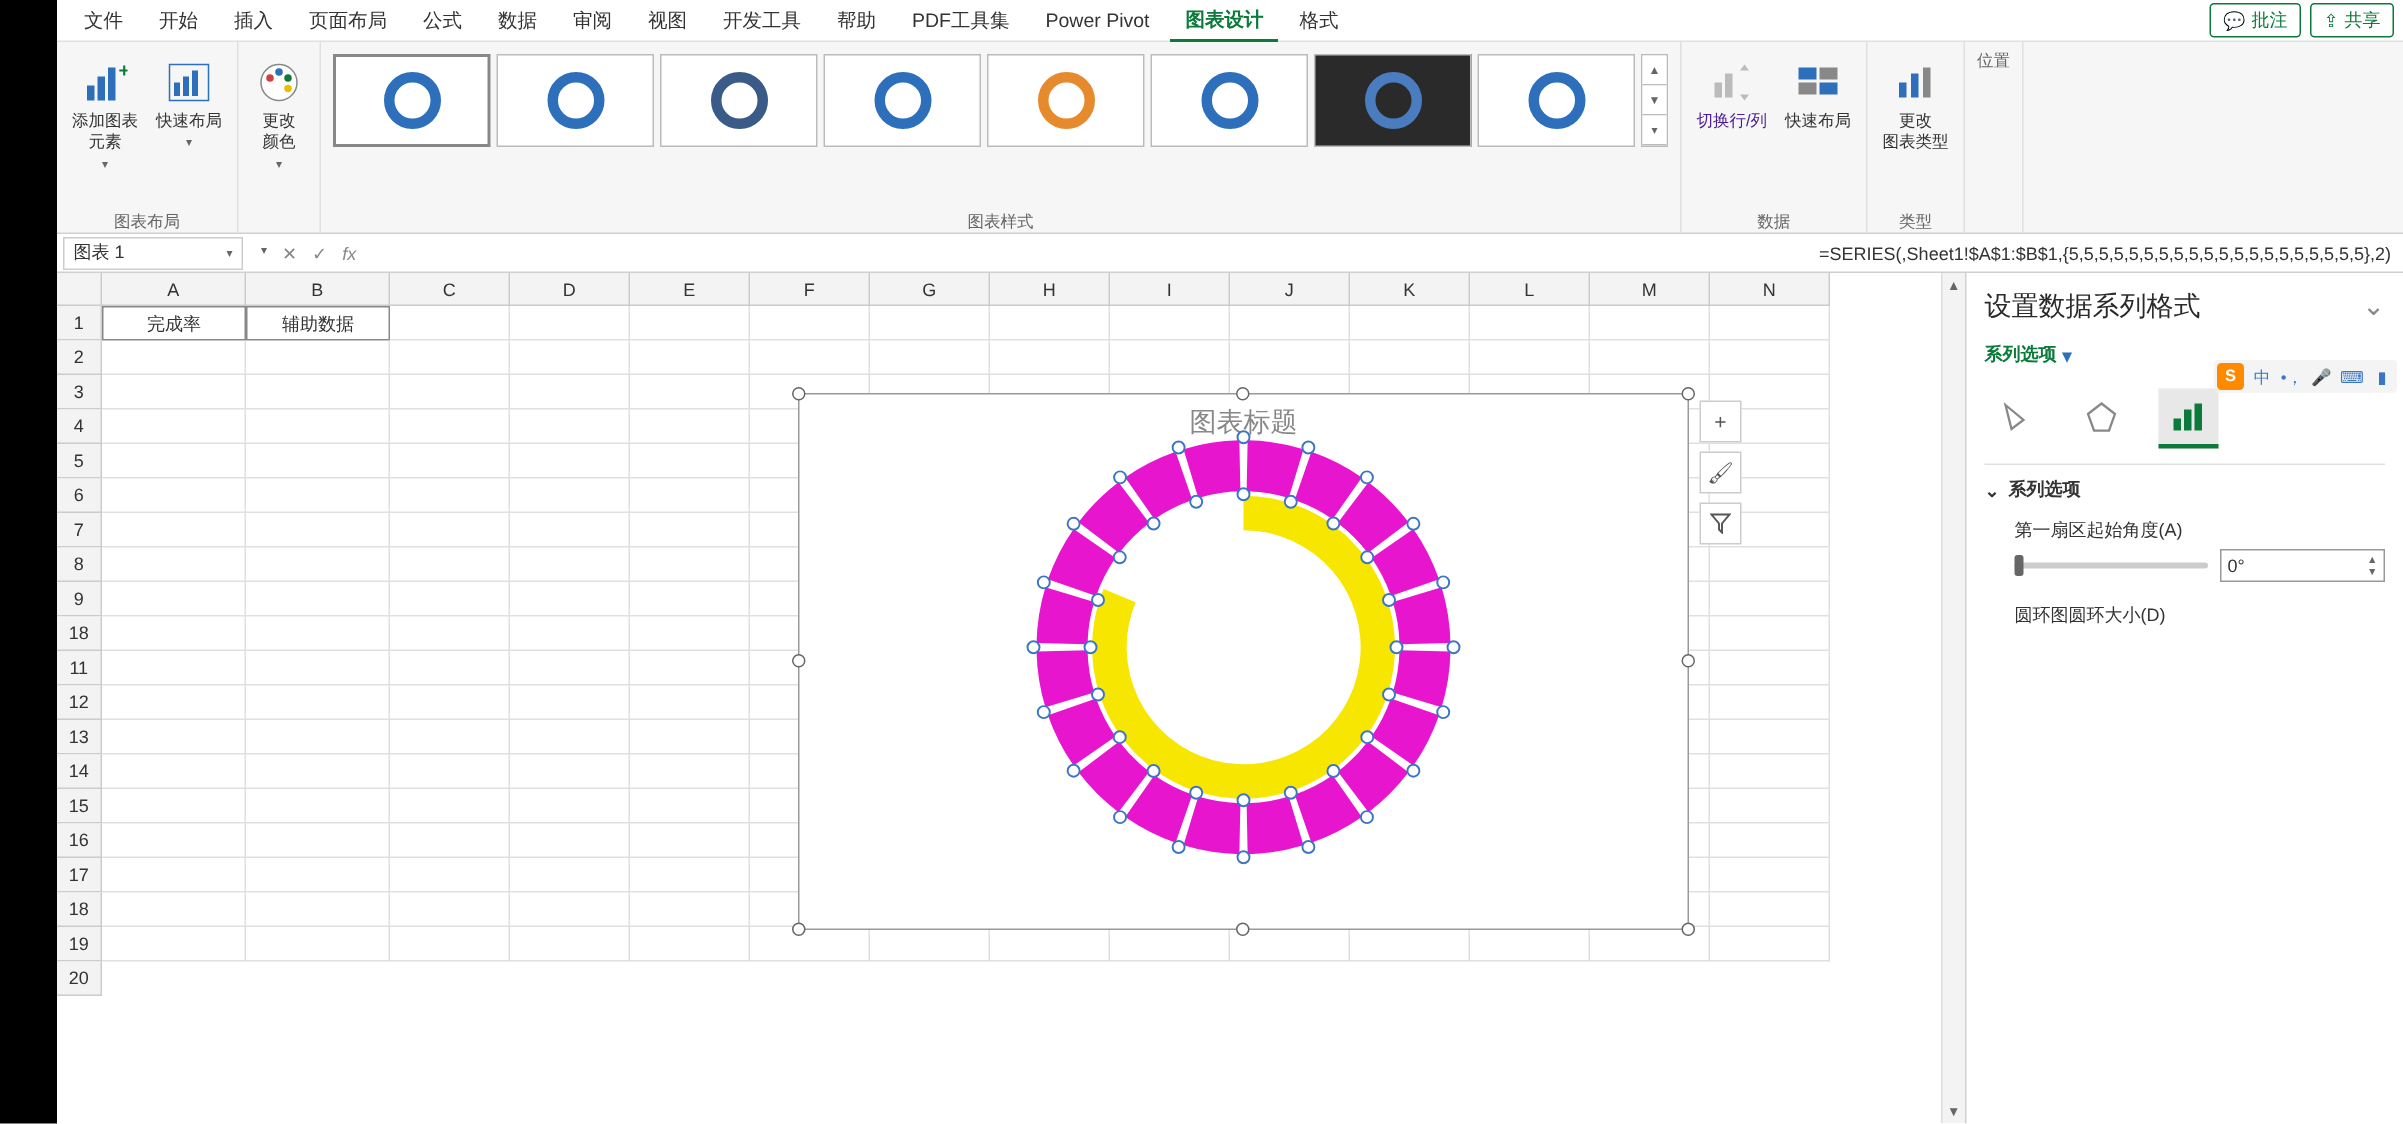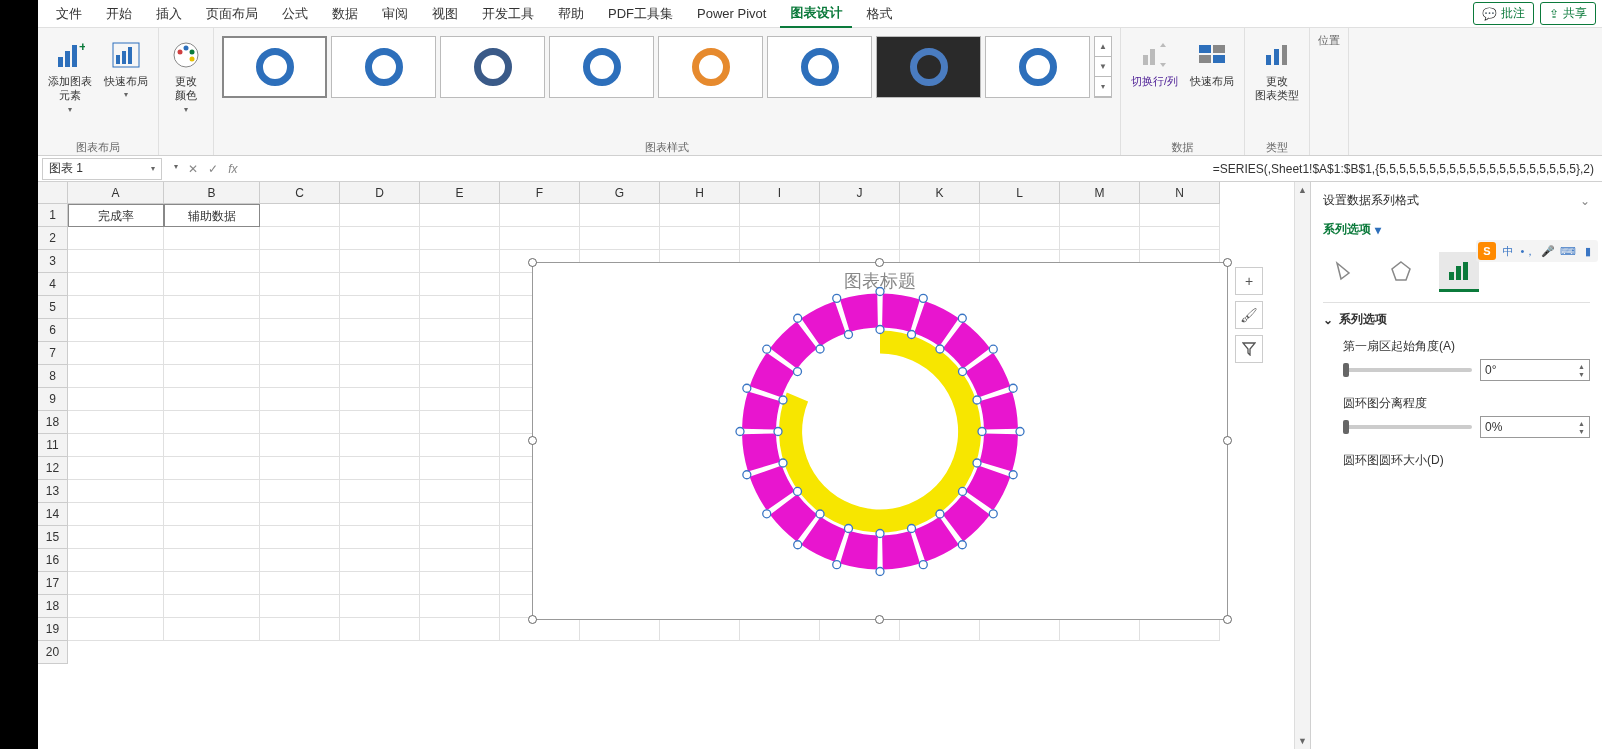--- a/index.html
+++ b/index.html
@@ -44,30 +44,30 @@
     .ch { background: #f3f3f3; border-right: 1px solid #ccc; border-bottom: 1px solid #ccc; text-align: center; font-size: 12px; line-height: 22px; }
     .row-headers { position: absolute; top: 22px; left: 0; width: 30px; }
     .rh { height: 23px; background: #f3f3f3; border-right: 1px solid #ccc; border-bottom: 1px solid #ccc; text-align: center; font-size: 12px; line-height: 23px; }
     .cells { position: absolute; top: 22px; left: 30px; right: 16px; bottom: 0; }
     .cell-row { display: flex; height: 23px; }
     .cell { border-right: 1px solid #e0e0e0; border-bottom: 1px solid #e0e0e0; font-size: 12px; text-align: center; line-height: 23px; }
     .cell.bordered { border: 1px solid #888; }
     .vscroll { position: absolute; right: 0; top: 0; width: 16px; bottom: 0; background: #f3f3f3; border-left: 1px solid #ddd; }
     .vscroll .arrow { height: 16px; text-align: center; font-size: 9px; color: #666; line-height: 16px; }
     
-    .chart-obj { position: absolute; left: 494px; top: 80px; width: 696px; height: 358px; border: 1px solid #999; background: #fff; }
+    .chart-obj { position: absolute; left: 494px; top: 80px; width: 594px; height: 358px; border: 1px solid #999; background: #fff; }
     .chart-title { text-align: center; font-size: 18px; color: #888; padding: 6px 0; }
     .handle { width: 9px; height: 9px; background: #fff; border: 1px solid #666; border-radius: 50%; position: absolute; }
     .side-float { position: absolute; right: -36px; top: 4px; display: flex; flex-direction: column; gap: 6px; }
     .side-btn { width: 28px; height: 28px; border: 1px solid #ccc; background: #fff; display: flex; align-items: center; justify-content: center; font-size: 14px; color: #555; }
     
     .donut-wrap { position: absolute; left: 50%; top: 170px; transform: translate(-50%, -50%); }
     
     .pane { width: 292px; border-left: 1px solid #d0d0d0; background: #fff; display: flex; flex-direction: column; padding: 10px 12px 0 12px; position: relative; }
-    .pane-title { font-size: 12px; color: #2a2a2a; display: flex; align-items: center; justify-content: space-between; }
+    .pane-title { font-size: 18px; color: #2a2a2a; display: flex; align-items: center; justify-content: space-between; }
     .pane-sub { margin-top: 12px; font-size: 12px; color: #0b7a3b; font-weight: bold; display: flex; align-items: center; gap: 4px; }
     .pane-icons { display: flex; gap: 18px; margin-top: 14px; margin-bottom: 10px; }
     .pane-icon { width: 40px; height: 40px; display: flex; align-items: center; justify-content: center; border-bottom: 3px solid transparent; }
     .pane-icon.active { border-bottom-color: #0b7a3b; background: #e8e8e8; }
     .collapsible { border-top: 1px solid #e0e0e0; padding-top: 8px; }
     .coll-head { font-size: 12px; font-weight: bold; display: flex; align-items: center; gap: 6px; margin-bottom: 10px; }
     .opt { margin-bottom: 14px; padding-left: 20px; }
     .opt-label { font-size: 12px; margin-bottom: 4px; }
     .opt-row { display: flex; align-items: center; gap: 8px; }
     .slider { flex: 1; height: 4px; background: #ccc; position: relative; border-radius: 2px; }
@@ -765,35 +765,20 @@
             <div class="num-input">
                 <span>0°</span>
                 <div class="spin">
                   <span>▲</span>
                   <span>▼</span>
                 </div>
               </div>
           </div>
         </div>
 
-        <div class="opt">
-          <div class="opt-label">圆环图分离程度</div>
-          <div class="opt-row">
-            <div class="slider">
-                <div class="slider-thumb" style="left:0"></div>
-              </div>
-            <div class="num-input">
-                <span>0%</span>
-                <div class="spin">
-                  <span>▲</span>
-                  <span>▼</span>
-                </div>
-              </div>
-          </div>
-        </div>
 
         <div class="opt">
           <div class="opt-label">圆环图圆环大小(D)</div>
         </div>
       </div>
     </div>
   </div>
 </div>
 
 </body></html>

